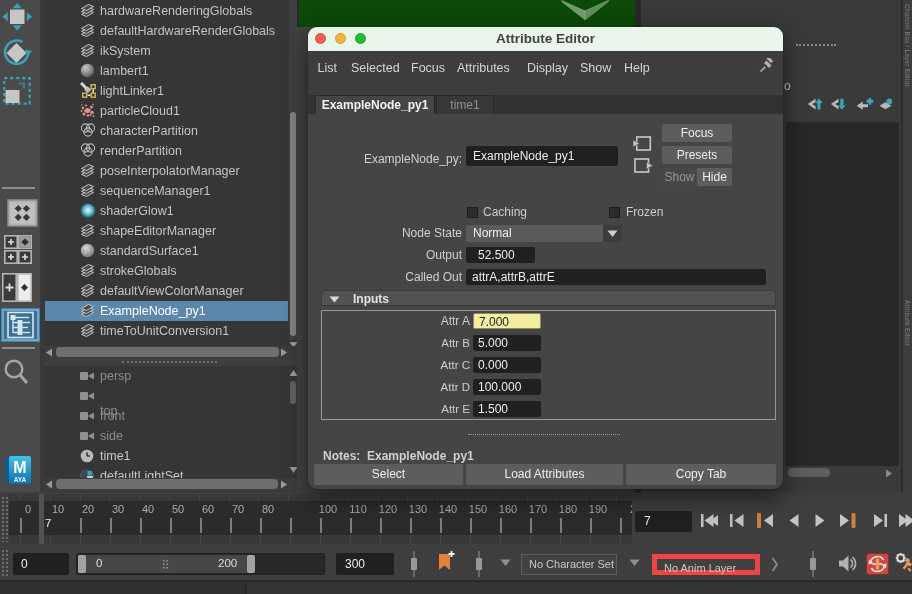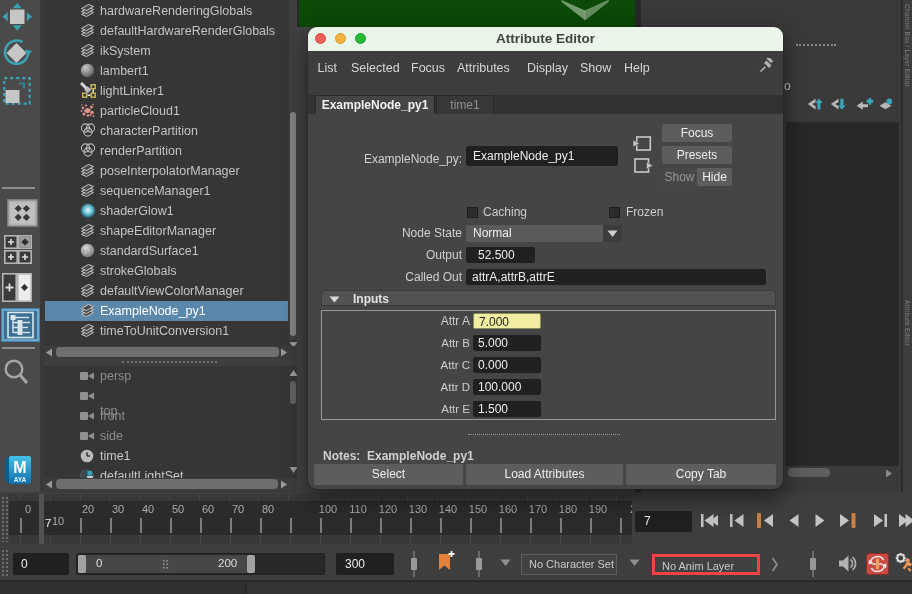--- a/index.html
+++ b/index.html
@@ -488,21 +488,21 @@
       <div class="abs" style="left:371px;top:24px;width:1.5px;height:15px;background:#7e7e7e;"></div>
       <div class="abs" style="left:401px;top:24px;width:1.5px;height:15px;background:#7e7e7e;"></div>
       <div class="abs" style="left:431px;top:24px;width:1.5px;height:15px;background:#7e7e7e;"></div>
       <div class="abs" style="left:461px;top:24px;width:1.5px;height:15px;background:#7e7e7e;"></div>
       <div class="abs" style="left:491px;top:24px;width:1.5px;height:15px;background:#7e7e7e;"></div>
       <div class="abs" style="left:521px;top:24px;width:1.5px;height:15px;background:#7e7e7e;"></div>
       <div class="abs" style="left:551px;top:24px;width:1.5px;height:15px;background:#7e7e7e;"></div>
       <div class="abs" style="left:581px;top:24px;width:1.5px;height:15px;background:#7e7e7e;"></div>
       <div class="abs" style="left:611px;top:24px;width:1.5px;height:15px;background:#7e7e7e;"></div>
       <div class="abs" style="left:4px;top:9px;width:30px;text-align:center;color:#ababab;font-size:11px;">0</div>
-      <div class="abs" style="left:34px;top:9px;width:30px;text-align:center;color:#ababab;font-size:11px;margin-top:12px;">10</div>
+      <div class="abs" style="left:34px;top:9px;width:30px;text-align:center;color:#ababab;font-size:11px;">10</div>
       <div class="abs" style="left:64px;top:9px;width:30px;text-align:center;color:#ababab;font-size:11px;">20</div>
       <div class="abs" style="left:94px;top:9px;width:30px;text-align:center;color:#ababab;font-size:11px;">30</div>
       <div class="abs" style="left:124px;top:9px;width:30px;text-align:center;color:#ababab;font-size:11px;">40</div>
       <div class="abs" style="left:154px;top:9px;width:30px;text-align:center;color:#ababab;font-size:11px;">50</div>
       <div class="abs" style="left:184px;top:9px;width:30px;text-align:center;color:#ababab;font-size:11px;">60</div>
       <div class="abs" style="left:214px;top:9px;width:30px;text-align:center;color:#ababab;font-size:11px;">70</div>
       <div class="abs" style="left:244px;top:9px;width:30px;text-align:center;color:#ababab;font-size:11px;">80</div>
       <div class="abs" style="left:274px;top:9px;width:30px;text-align:center;color:#ababab;font-size:11px;margin-top:44px;">90</div>
       <div class="abs" style="left:304px;top:9px;width:30px;text-align:center;color:#ababab;font-size:11px;">100</div>
       <div class="abs" style="left:334px;top:9px;width:30px;text-align:center;color:#ababab;font-size:11px;">110</div>
@@ -573,21 +573,21 @@
       <path d="M2,4 h11 v16 l-5.5,-4.5 L2,20 z" fill="#e0823c"></path>
       <path d="M14.5,1 v6 M11.5,4 h6" stroke="#f3f3f3" stroke-width="1.8"></path>
     </svg>
     <svg class="abs" style="left:500px;top:13px;" width="11" height="8">
       <polygon points="0.5,0.5 10.5,0.5 5.5,7" fill="#9e9e9e" fill-opacity="0.85"></polygon>
     </svg>
     <svg class="abs" style="left:629px;top:13px;" width="11" height="8">
       <polygon points="0.5,0.5 10.5,0.5 5.5,7" fill="#9e9e9e" fill-opacity="0.85"></polygon>
     </svg>
     <div class="abs" style="left:521px;top:8px;width:96px;height:21px;background:#414141;border:1px solid #5c5c5c;color:#c9c9c9;font-size:11px;line-height:19px;padding-left:7px;">No Character Set</div>
-    <div class="abs" style="left:652px;top:8px;width:108px;height:21px;background:#414141;border:3px solid #ef4444;color:#c9c9c9;font-size:11px;line-height:19px;padding-left:7px;">No Anim Layer</div>
+    <div class="abs" style="left:652px;top:8px;width:108px;height:21px;background:#414141;border:5px solid #ef4444;color:#c9c9c9;font-size:11px;line-height:19px;padding-left:7px;">No Anim Layer</div>
     <svg class="abs" style="left:771px;top:10px;" width="8" height="17">
       <polyline points="1.5,2 6,8.5 1.5,15" stroke="#8e8e8e" stroke-width="1.7" fill="none"></polyline>
     </svg>
     <svg class="abs" style="left:839px;top:9px;" width="19" height="17" viewBox="0 0 19 17">
       <polygon points="0,5.5 4,5.5 9.5,0.5 9.5,16.5 4,11.5 0,11.5" fill="#b2b2b2"></polygon>
       <path d="M11.5,4.5 A5,5 0 0 1 11.5,12.5 M13.5,2 A8.5,8.5 0 0 1 13.5,15" fill="none" stroke="#b2b2b2" stroke-width="1.6"></path>
     </svg>
     <div class="abs" style="left:866px;top:7px;width:23px;height:22px;background:#c94a42;border-radius:3px;border:1px solid #8e2e28;">
       <svg style="position:absolute;left:1px;top:1px;" width="19" height="18" viewBox="0 0 19 18">
         <path d="M3,7 A6.5,5.5 0 0 1 15.5,5" fill="none" stroke="#f0e8e4" stroke-width="1.6"></path>

